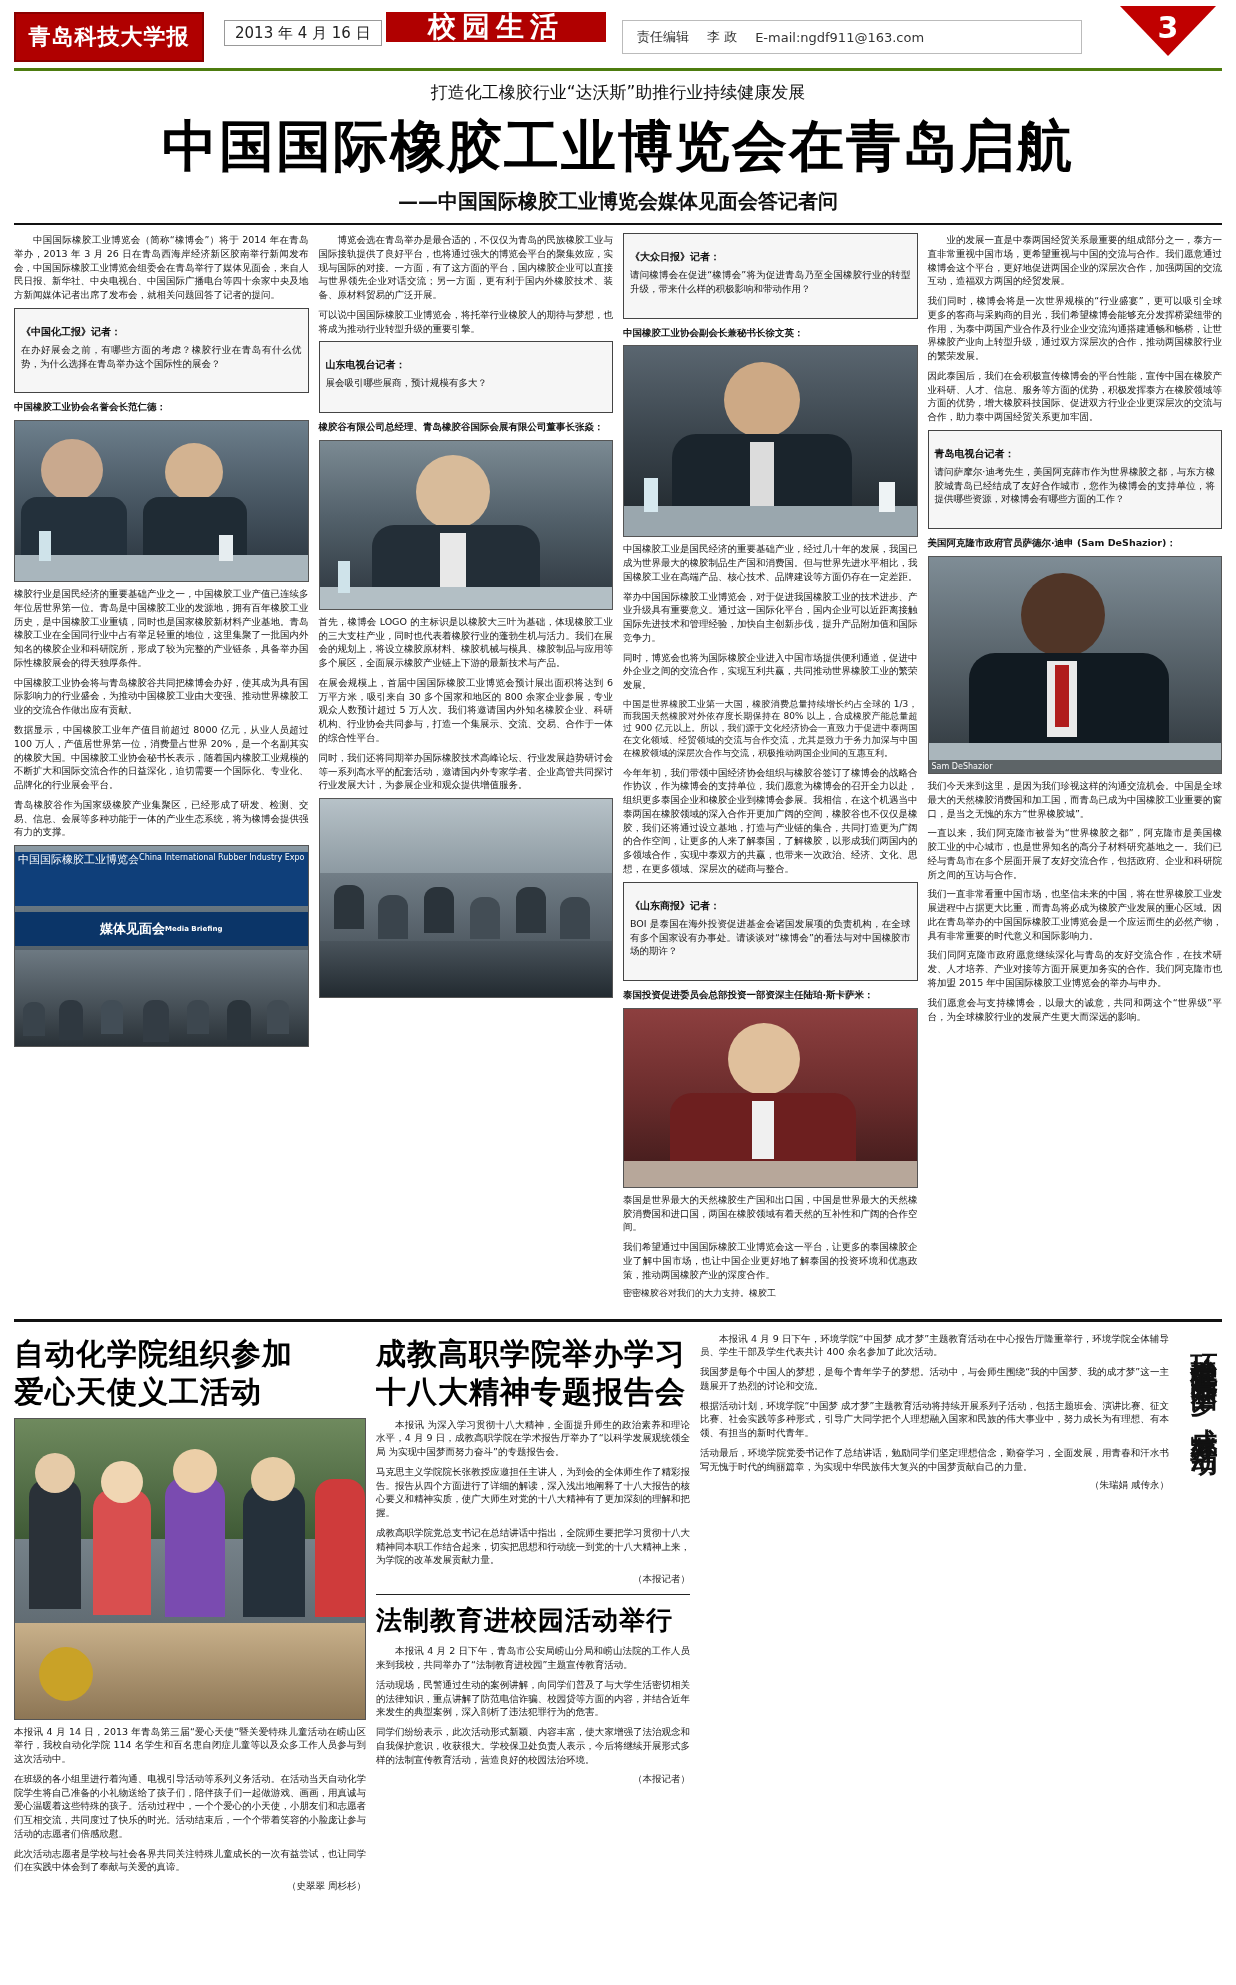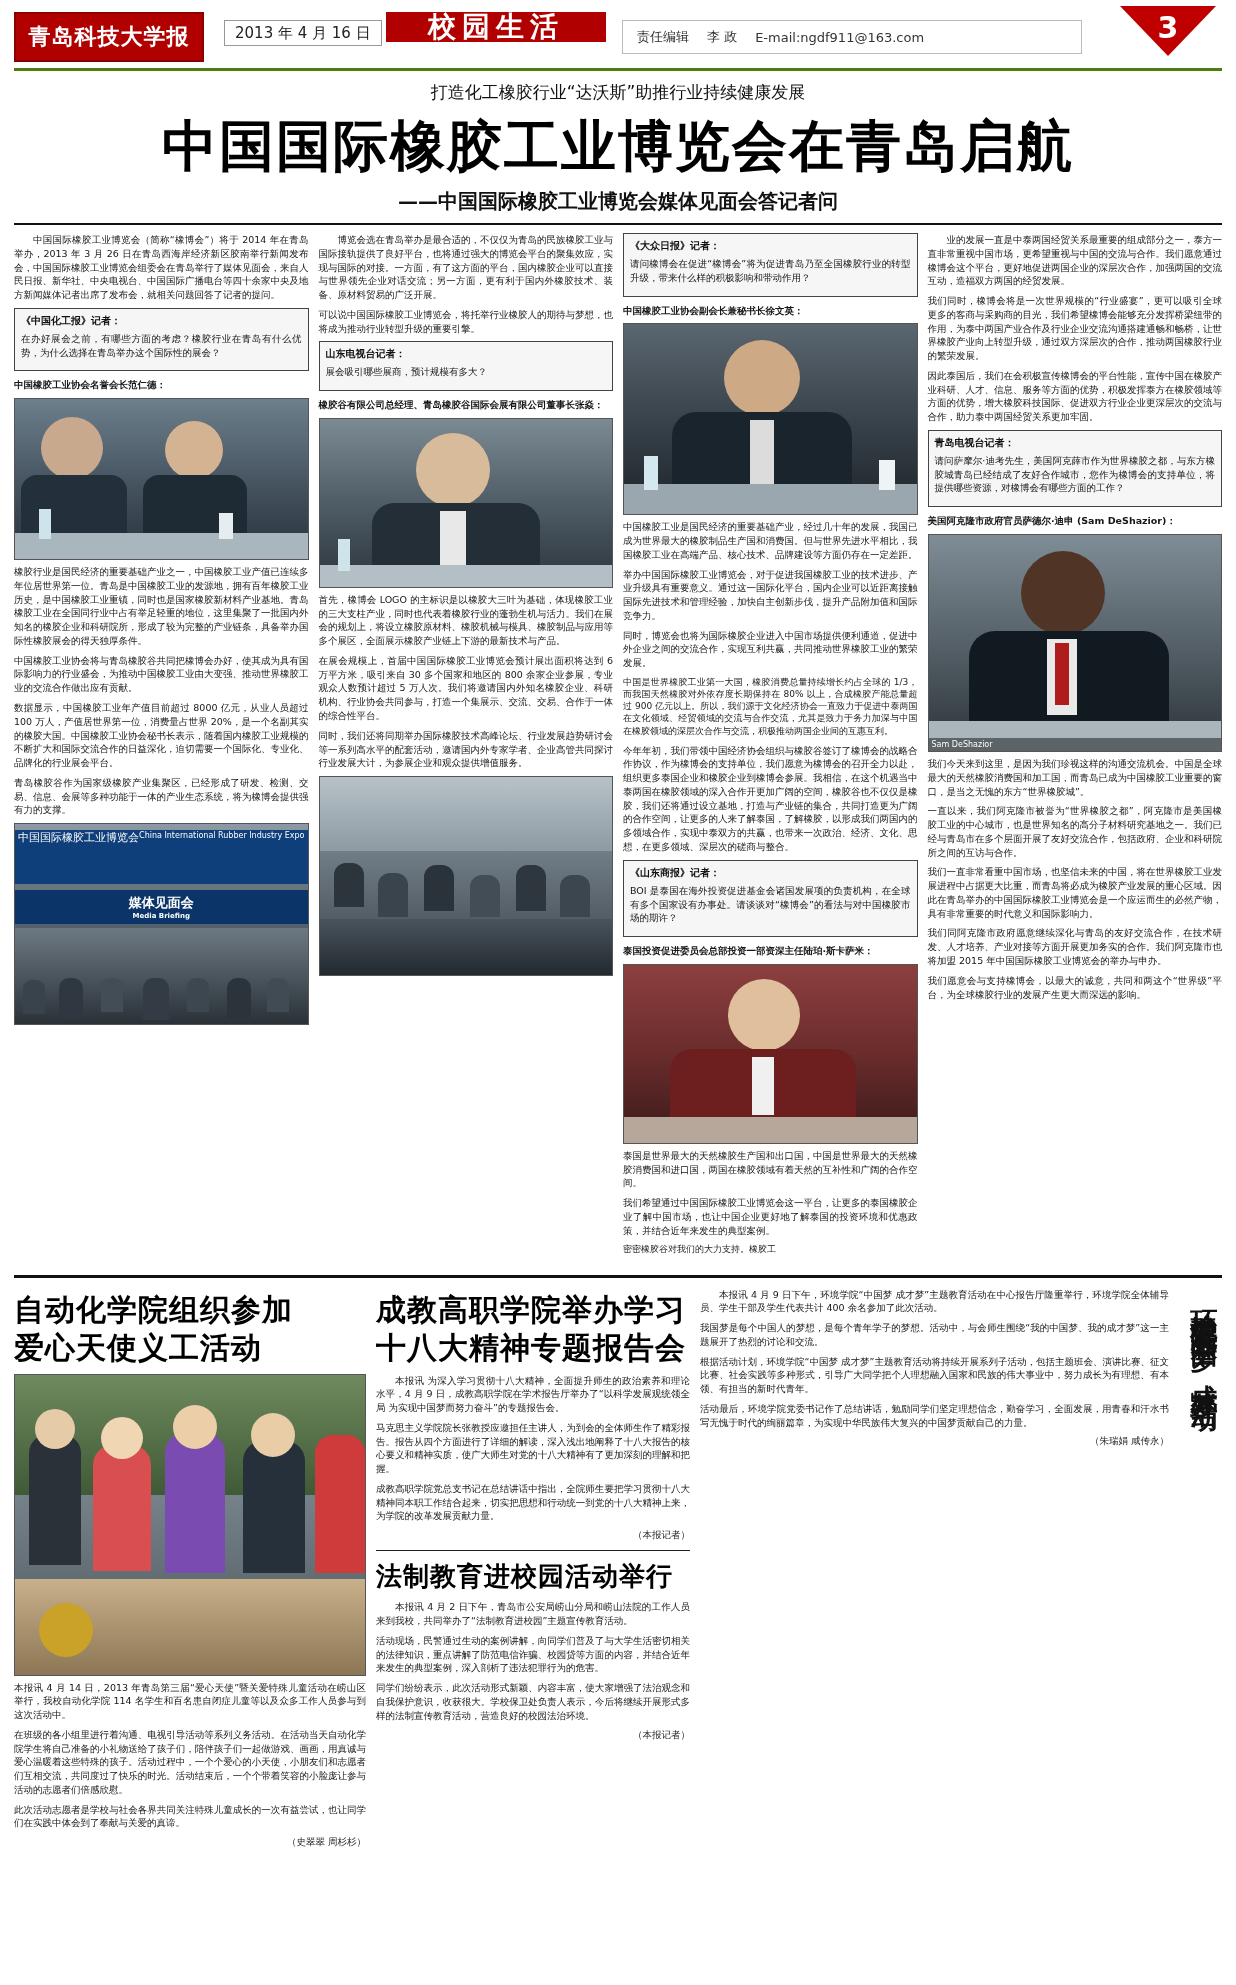--- a/index.html
+++ b/index.html
@@ -33,21 +33,21 @@
     font-size:55px;letter-spacing:2px;color:#000;}
   .lead .subhead{font-family:"DejaVu Sans",sans-serif;font-size:20px;font-weight:bold;color:#111;
     border-bottom:2px solid #111;padding-bottom:8px;margin:0 0 8px 0;}
 
   
   .main-cols{display:flex;gap:10px;margin:8px 14px 0 14px;}
   .col{width:296px;}
   p.body{font-size:9.5px;line-height:1.45;text-align:justify;margin:0 0 6px 0;
     font-family:"DejaVu Sans",sans-serif;color:#161616;}
   p.body.first{text-indent:2em;}
-  .qbox{border:1px solid #444;padding:5px 6px;margin:0 0 7px 0;background:#f6f6f6;}
+  .qbox{border:1px solid #444;padding:16px 6px;margin:0 0 7px 0;background:#f6f6f6;}
   .qbox .q{font-family:"DejaVu Sans",sans-serif;font-weight:bold;font-size:10px;margin:0 0 4px 0;}
   .bold-run{font-weight:bold;}
 
   
   .photo{position:relative;background:#2d3a46;border:1px solid #555;overflow:hidden;margin:4px 0 5px 0;}
   .photo .cap{position:absolute;left:0;right:0;bottom:0;background:rgba(0,0,0,.45);color:#fff;
     font-size:8px;padding:2px 3px;font-family:"DejaVu Sans",sans-serif;}
   .photocaption{font-size:9px;font-family:"DejaVu Sans",sans-serif;color:#222;margin:0 0 7px 0;
     line-height:1.35;text-align:justify;}
   .p-man{background:linear-gradient(180deg,#6d7f8c 0%,#4b5a66 45%,#27313a 100%);}
@@ -121,21 +121,21 @@
       <p class="body">橡胶行业是国民经济的重要基础产业之一，中国橡胶工业产值已连续多年位居世界第一位。青岛是中国橡胶工业的发源地，拥有百年橡胶工业历史，是中国橡胶工业重镇，同时也是国家橡胶新材料产业基地。青岛橡胶工业在全国同行业中占有举足轻重的地位，这里集聚了一批国内外知名的橡胶企业和科研院所，形成了较为完整的产业链条，具备举办国际性橡胶展会的得天独厚条件。</p>
       <p class="body">中国橡胶工业协会将与青岛橡胶谷共同把橡博会办好，使其成为具有国际影响力的行业盛会，为推动中国橡胶工业由大变强、推动世界橡胶工业的交流合作做出应有贡献。</p>
       <p class="body">数据显示，中国橡胶工业年产值目前超过 8000 亿元，从业人员超过 100 万人，产值居世界第一位，消费量占世界 20%，是一个名副其实的橡胶大国。中国橡胶工业协会秘书长表示，随着国内橡胶工业规模的不断扩大和国际交流合作的日益深化，迫切需要一个国际化、专业化、品牌化的行业展会平台。</p>
       <p class="body">青岛橡胶谷作为国家级橡胶产业集聚区，已经形成了研发、检测、交易、信息、会展等多种功能于一体的产业生态系统，将为橡博会提供强有力的支撑。</p>
 
       <div class="photo p-stage" style="height:200px;margin-top:6px">
         <div class="banner-strip" style="top:6px;height:54px;background:#0f3f7a;display:flex;flex-direction:row;align-items:flex-start;justify-content:center;font-size:11px;line-height:1.4;">
           <span>中国国际橡胶工业博览会</span>
           <span style="font-size:8px">China International Rubber Industry Expo</span>
         </div>
-        <div class="banner-strip" style="top:66px;height:34px;background:#0b3568;display:flex;flex-direction:column;align-items:center;justify-content:center;font-size:13px;font-weight:bold;">
+        <div class="banner-strip" style="top:66px;height:34px;background:#0b3568;display:flex;flex-direction:row;align-items:center;justify-content:center;font-size:13px;font-weight:bold;">
           <span>媒体见面会</span>
             <span style="font-size:7px">Media Briefing</span>
         </div>
         <div style="position:absolute;left:0;right:0;bottom:0;height:96px;background:linear-gradient(180deg,#6d7982,#2a3238);"></div>
         <div style="position:absolute;left:8px;bottom:10px;width:22px;height:34px;background:#39434b;border-radius:9px 9px 0 0;"></div>
         <div style="position:absolute;left:44px;bottom:6px;width:24px;height:40px;background:#2f3840;border-radius:10px 10px 0 0;"></div>
         <div style="position:absolute;left:86px;bottom:12px;width:22px;height:34px;background:#424d56;border-radius:9px 9px 0 0;"></div>
         <div style="position:absolute;left:128px;bottom:4px;width:26px;height:42px;background:#333c44;border-radius:10px 10px 0 0;"></div>
         <div style="position:absolute;left:172px;bottom:12px;width:22px;height:34px;background:#3d474f;border-radius:9px 9px 0 0;"></div>
         <div style="position:absolute;left:212px;bottom:6px;width:24px;height:40px;background:#2b343b;border-radius:10px 10px 0 0;"></div>
@@ -205,21 +205,21 @@
       <p class="body bold-run">泰国投资促进委员会总部投资一部资深主任陆珀·斯卡萨米：</p>
 
       <div class="photo p-red" style="height:178px">
         <div style="position:absolute;left:104px;top:14px;width:72px;height:72px;border-radius:50%;background:#e0c09c;"></div>
         <div style="position:absolute;left:46px;top:84px;width:186px;height:94px;background:#6d1f1f;border-radius:22px 22px 0 0;"></div>
         <div style="position:absolute;left:128px;top:92px;width:22px;height:58px;background:#f0f0f0;"></div>
         <div style="position:absolute;left:0;bottom:0;right:0;height:26px;background:#b7a79a;"></div>
       </div>
 
       <p class="body">泰国是世界最大的天然橡胶生产国和出口国，中国是世界最大的天然橡胶消费国和进口国，两国在橡胶领域有着天然的互补性和广阔的合作空间。</p>
-      <p class="body">我们希望通过中国国际橡胶工业博览会这一平台，让更多的泰国橡胶企业了解中国市场，也让中国企业更好地了解泰国的投资环境和优惠政策，并结合近年来发生的典型案例。</p>
+      <p class="body">我们希望通过中国国际橡胶工业博览会这一平台，让更多的泰国橡胶企业了解中国市场，也让中国企业更好地了解泰国的投资环境和优惠政策，推动两国橡胶产业的深度合作。</p>
       <p class="photocaption">密密橡胶谷对我们的大力支持。橡胶工</p>
     </div>
 
     <div class="col">
       <p class="body first">业的发展一直是中泰两国经贸关系最重要的组成部分之一，泰方一直非常重视中国市场，更希望重视与中国的交流与合作。我们愿意通过橡博会这个平台，更好地促进两国企业的深层次合作，加强两国的交流互动，造福双方两国的经贸发展。</p>
       <p class="body">我们同时，橡博会将是一次世界规模的“行业盛宴”，更可以吸引全球更多的客商与采购商的目光，我们希望橡博会能够充分发挥桥梁纽带的作用，为泰中两国产业合作及行业企业交流沟通搭建通畅和畅桥，让世界橡胶产业向上转型升级，通过双方深层次的合作，推动两国橡胶行业的繁荣发展。</p>
       <p class="body">因此泰国后，我们在会积极宣传橡博会的平台性能，宣传中国在橡胶产业科研、人才、信息、服务等方面的优势，积极发挥泰方在橡胶领域等方面的优势，增大橡胶科技国际、促进双方行业企业更深层次的交流与合作，助力泰中两国经贸关系更加牢固。</p>
       <div class="qbox">
         <p class="q">青岛电视台记者：</p>
         <p class="body">请问萨摩尔·迪考先生，美国阿克薛市作为世界橡胶之都，与东方橡胶城青岛已经结成了友好合作城市，您作为橡博会的支持单位，将提供哪些资源，对橡博会有哪些方面的工作？</p>

